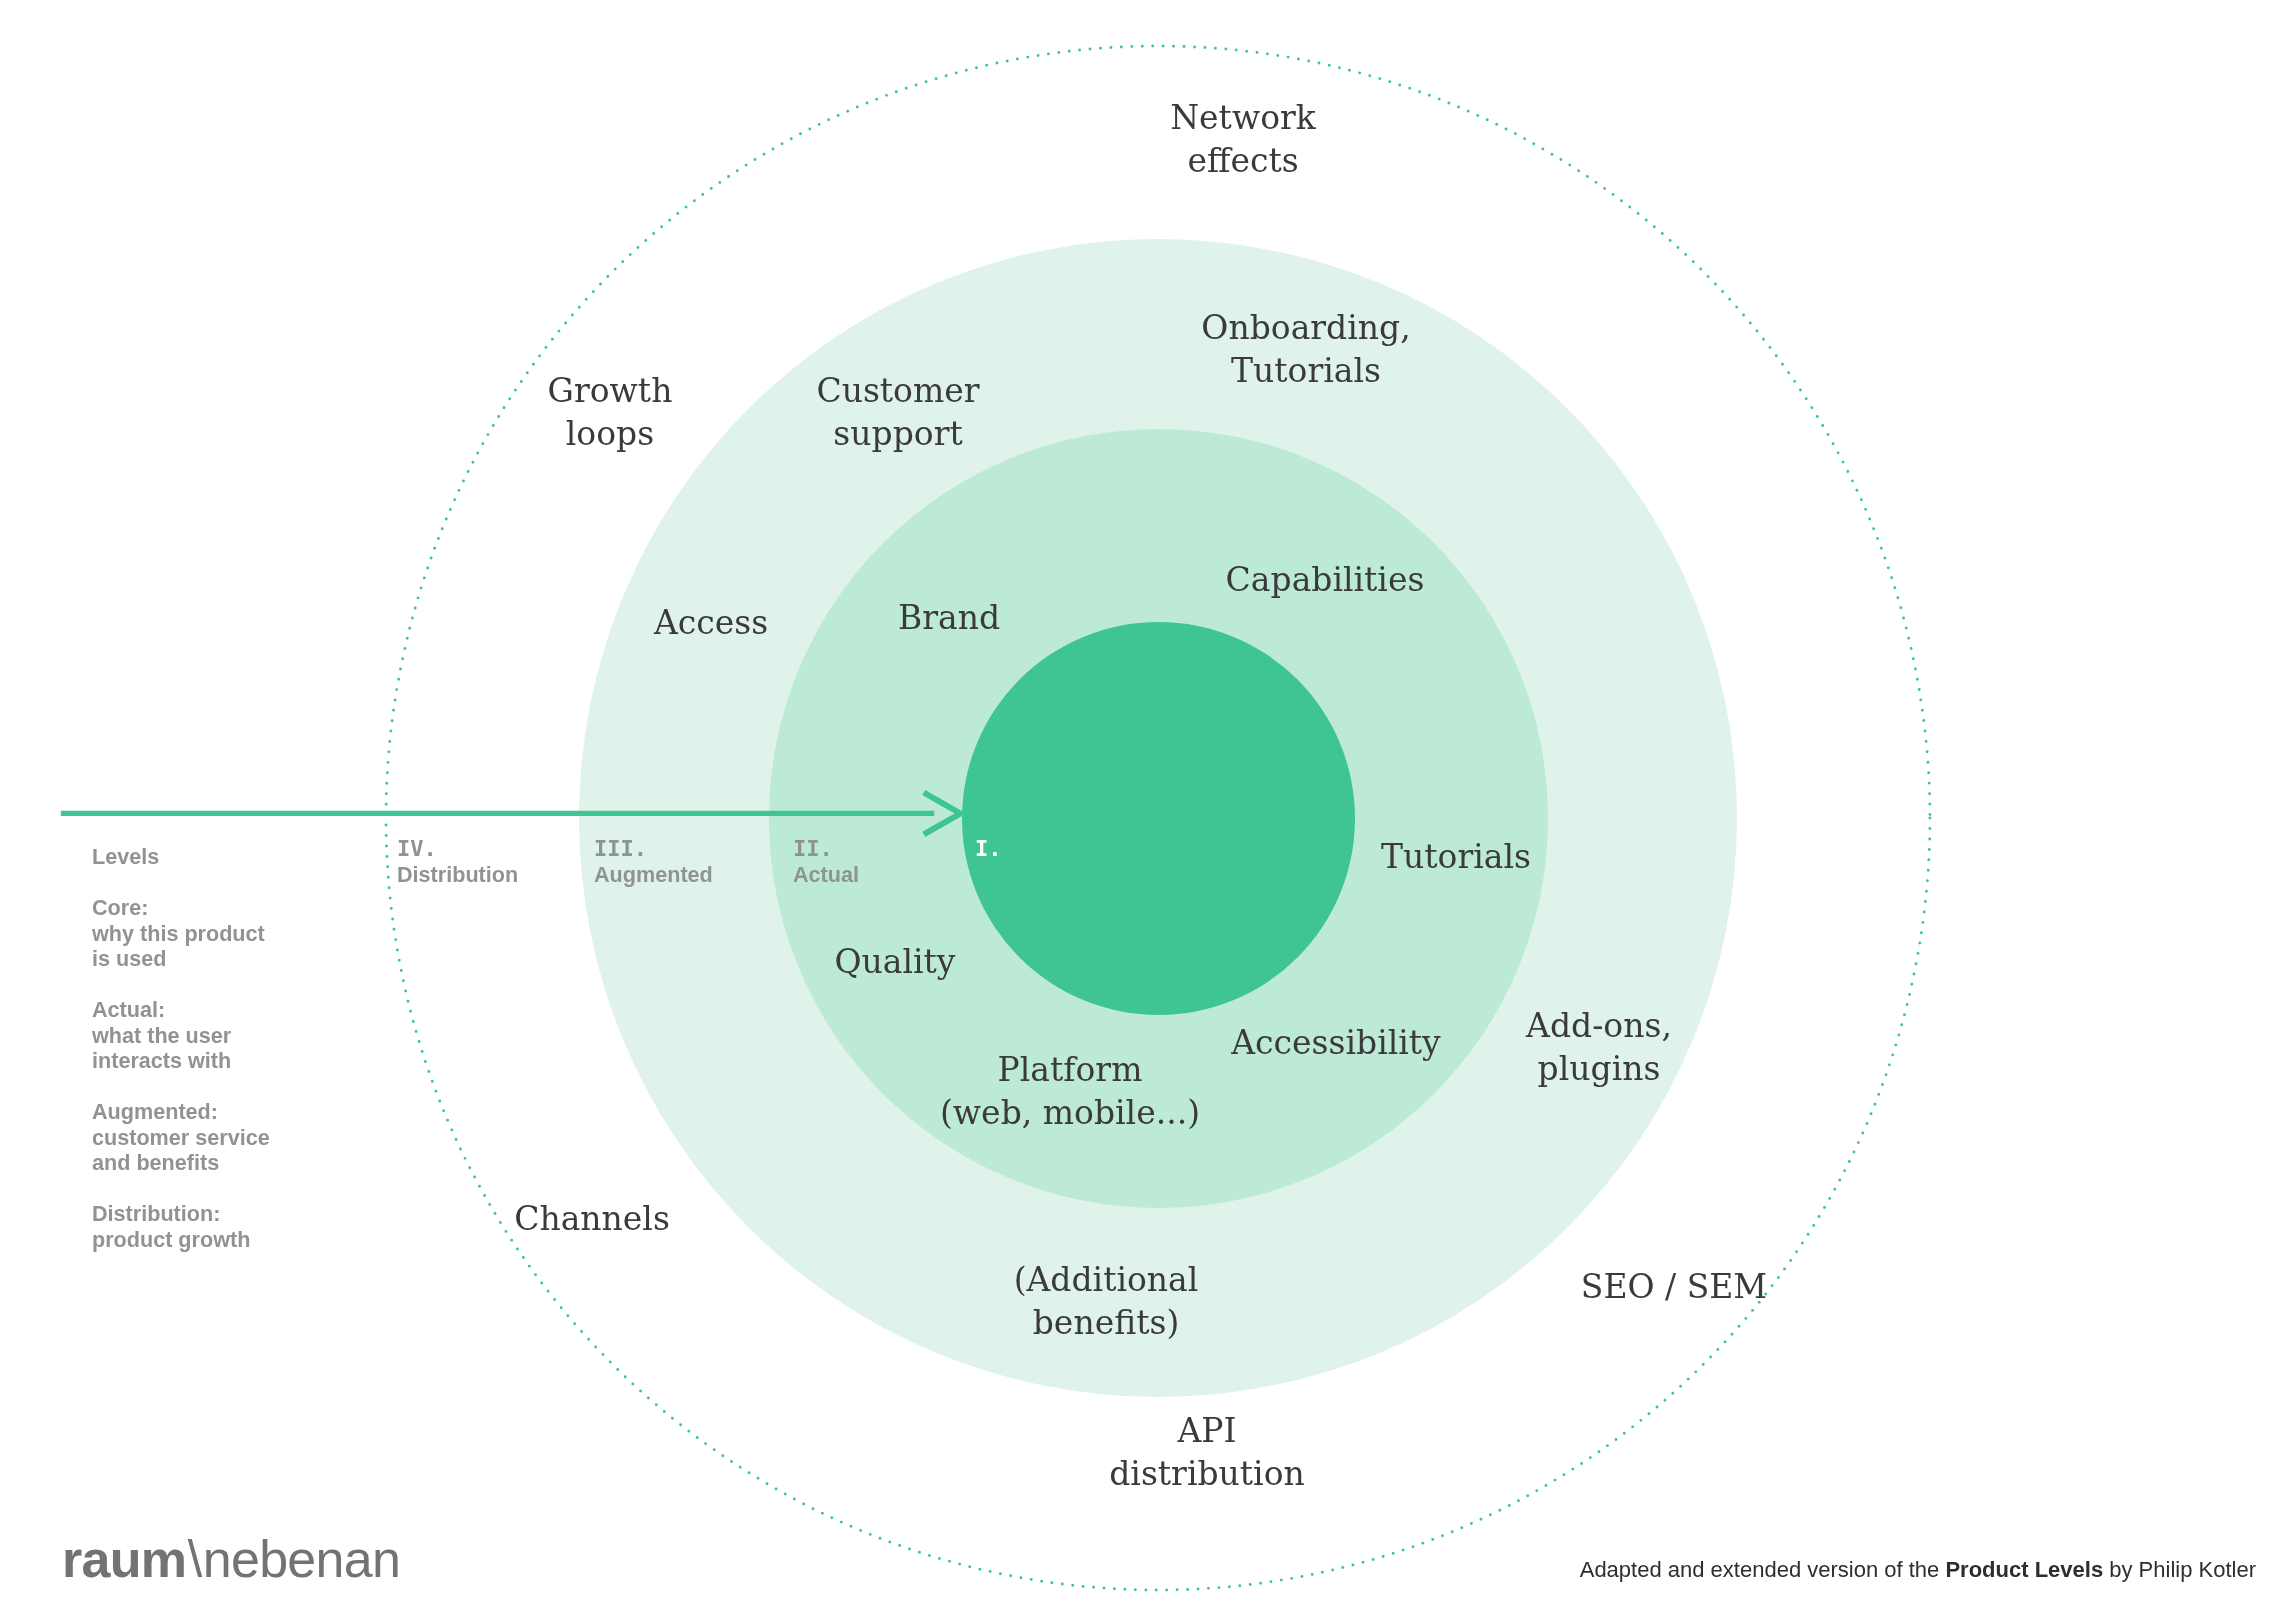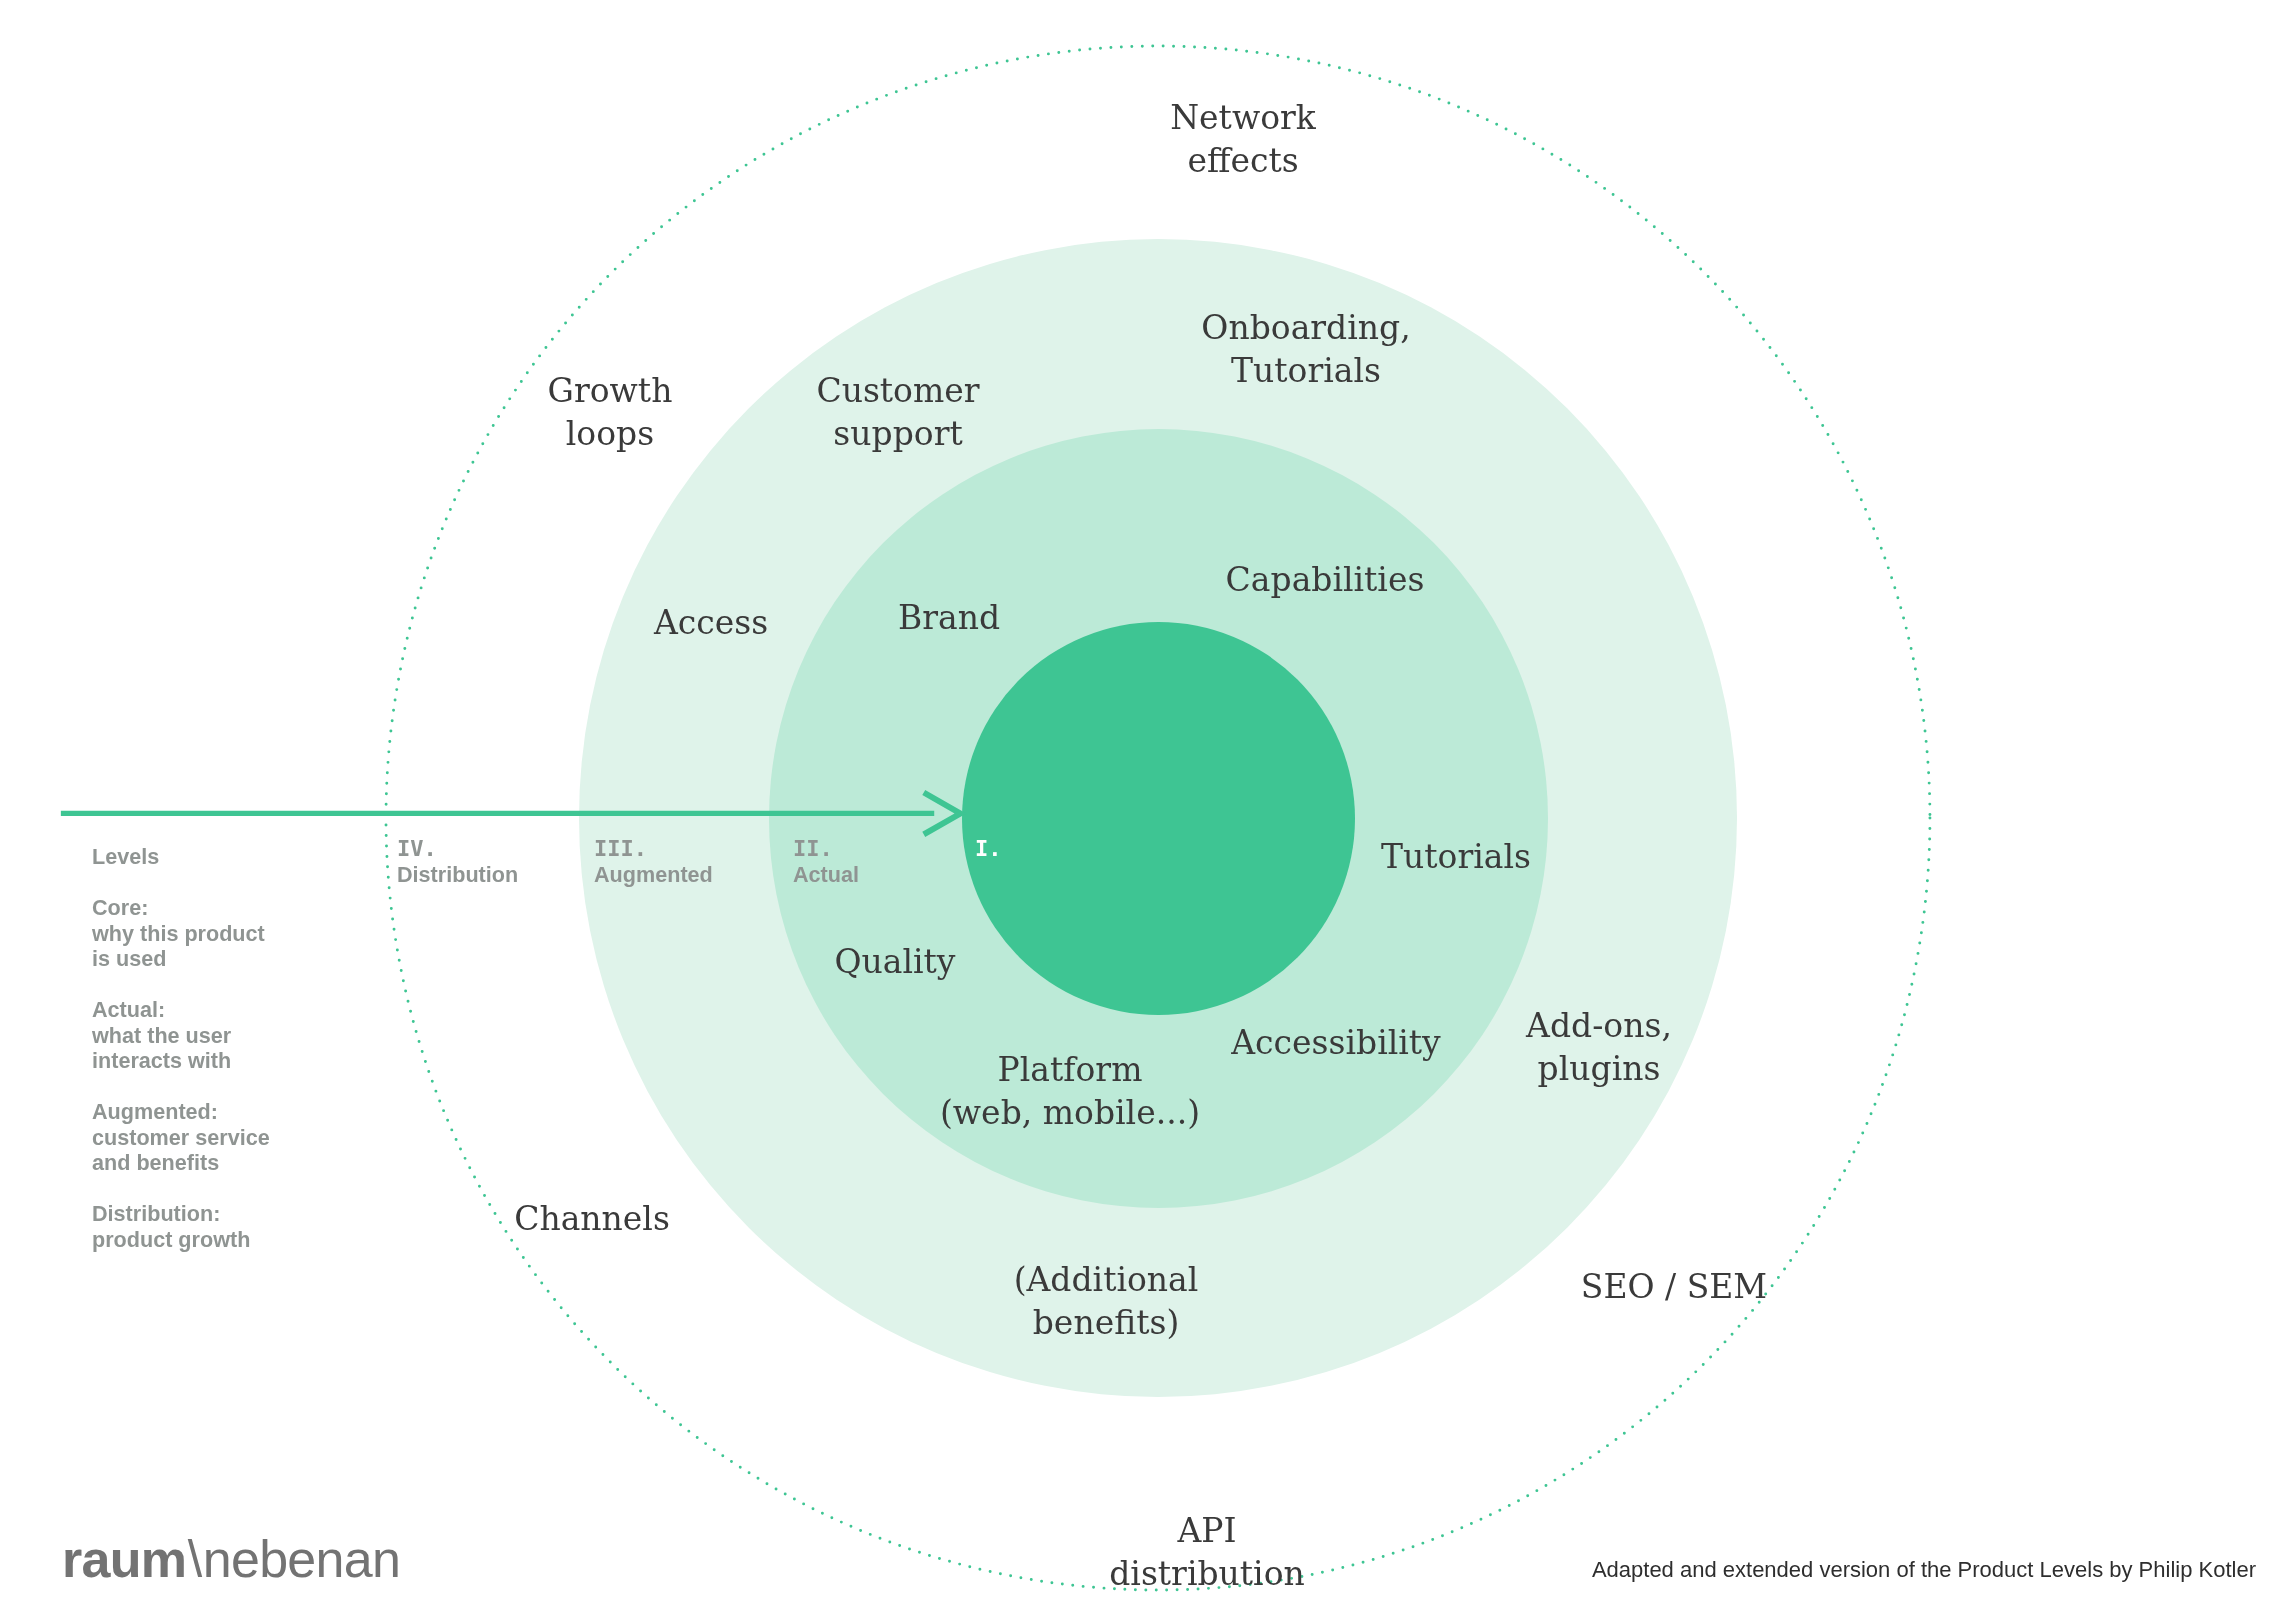--- a/index.html
+++ b/index.html
@@ -58,21 +58,21 @@
 
   
   .logo { position:absolute; z-index:3; left:62px; top:1533px;
           font-size:52px; line-height:52px; color:#737373; letter-spacing:-0.7px; }
   .logo-bold  { font-weight:700; }
   .logo-sep   { font-weight:400; margin:0 1.3px; }
   .logo-light { font-weight:300; }
 
   .attribution { position:absolute; z-index:3; right:39px; top:1557px;
                  font-size:22px; line-height:25px; color:var(--footer-ink); }
-  .attr-bold { font-weight:400; }
+  .attr-bold { font-weight:700; }
 </style>
 </head>
 <body>
 
 <div id="canvas">
 
   <div class="ring ring3"></div>
   <div class="ring ring2"></div>
   <div class="ring core"></div>
 
@@ -98,21 +98,21 @@
   <div class="rlabel" style="left:895px; top:961px">Quality</div>
   <div class="rlabel" style="left:1336px; top:1042px">Accessibility</div>
   <div class="rlabel" style="left:1599px; top:1047px">Add-ons,
 plugins</div>
   <div class="rlabel" style="left:1070px; top:1091px">Platform
 (web, mobile...)</div>
   <div class="rlabel" style="left:592px;  top:1218px">Channels</div>
   <div class="rlabel" style="left:1106px; top:1301px">(Additional
 benefits)</div>
   <div class="rlabel" style="left:1674px; top:1286px">SEO / SEM</div>
-  <div class="rlabel" style="left:1207px; top:1552px">API
+  <div class="rlabel" style="left:1207px; top:1452px">API
 distribution</div>
 
   <div class="mark" style="left:397px">
     <span class="mark-num">IV.</span>
     <span class="mark-name">Distribution</span>
   </div>
   <div class="mark" style="left:594px">
     <span class="mark-num">III.</span>
     <span class="mark-name">Augmented</span>
   </div>

